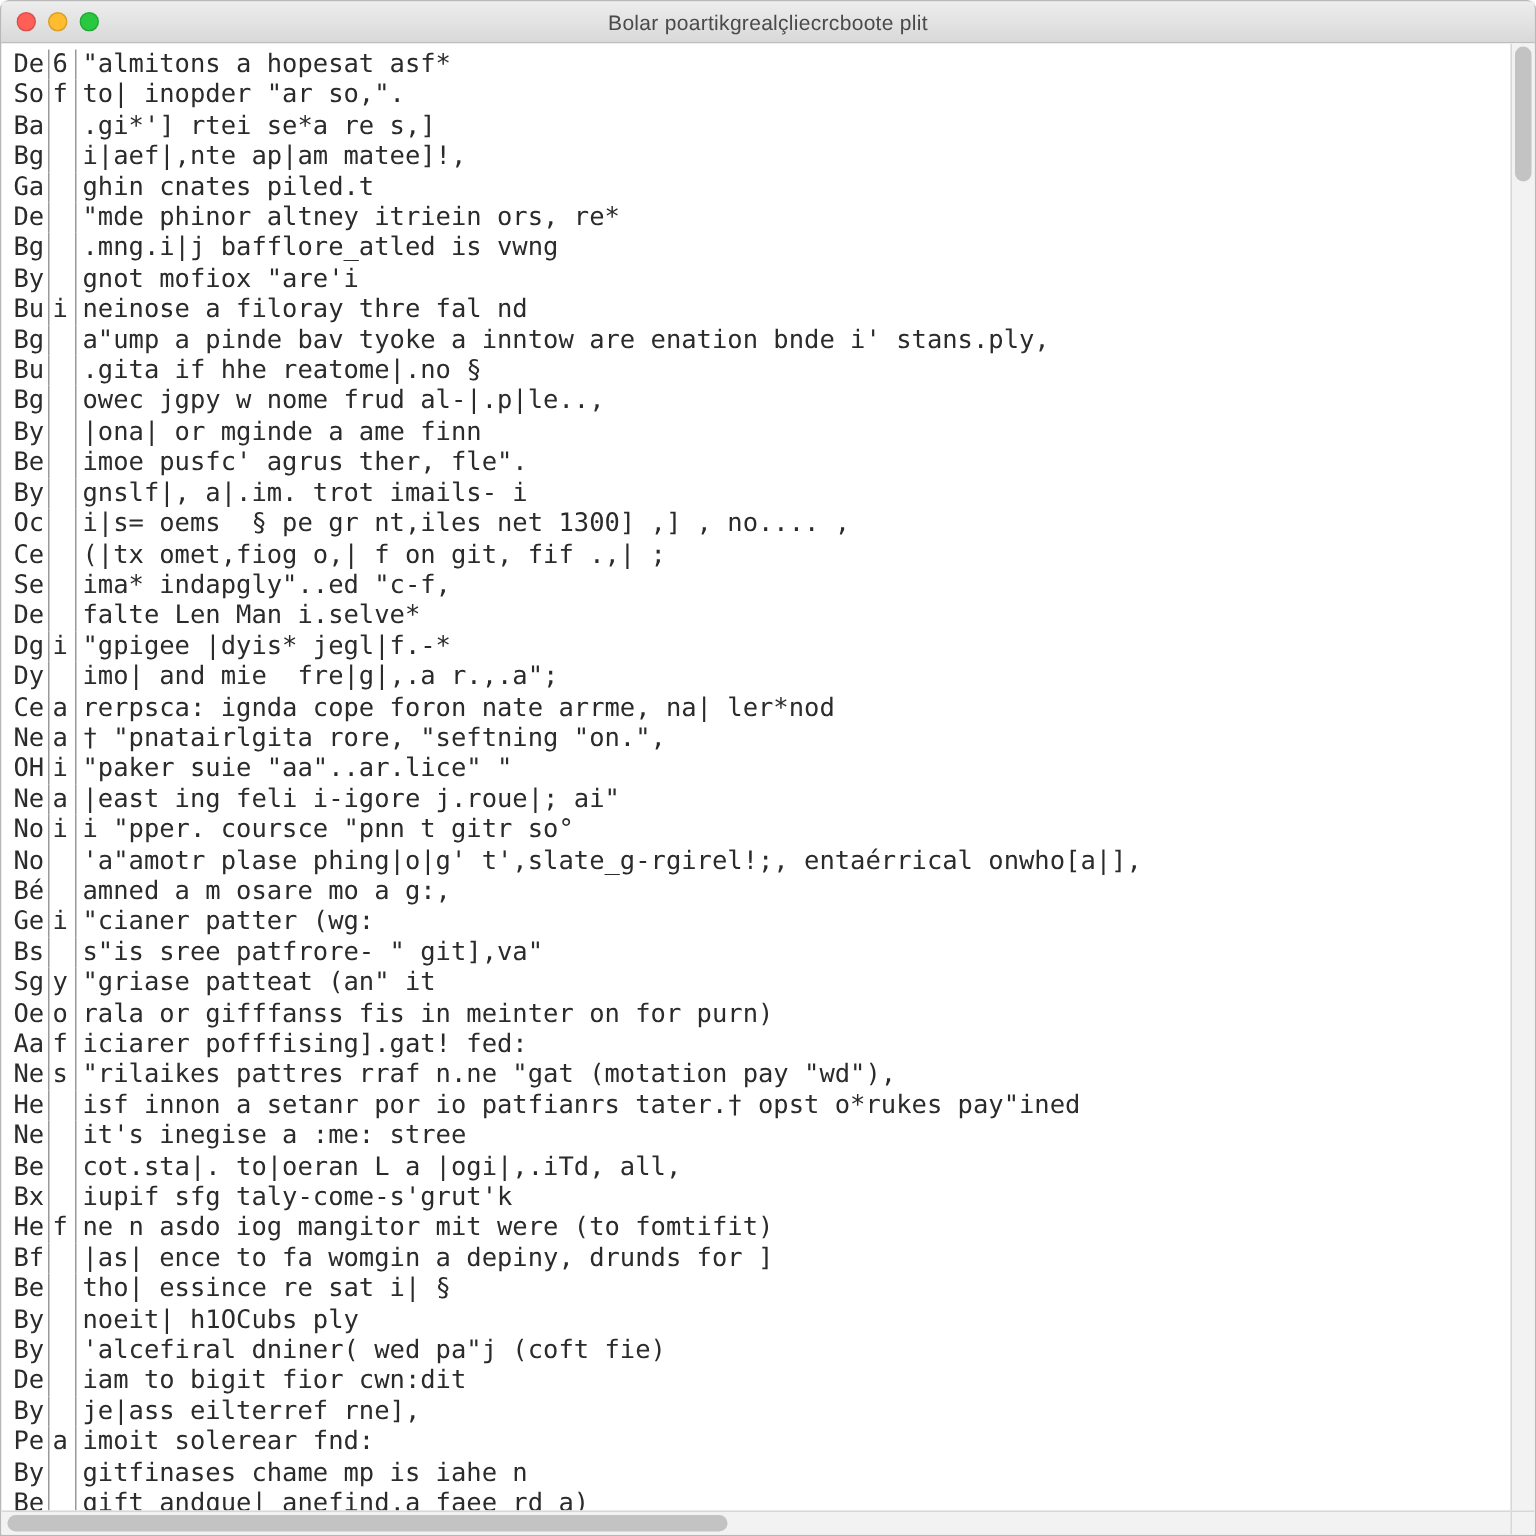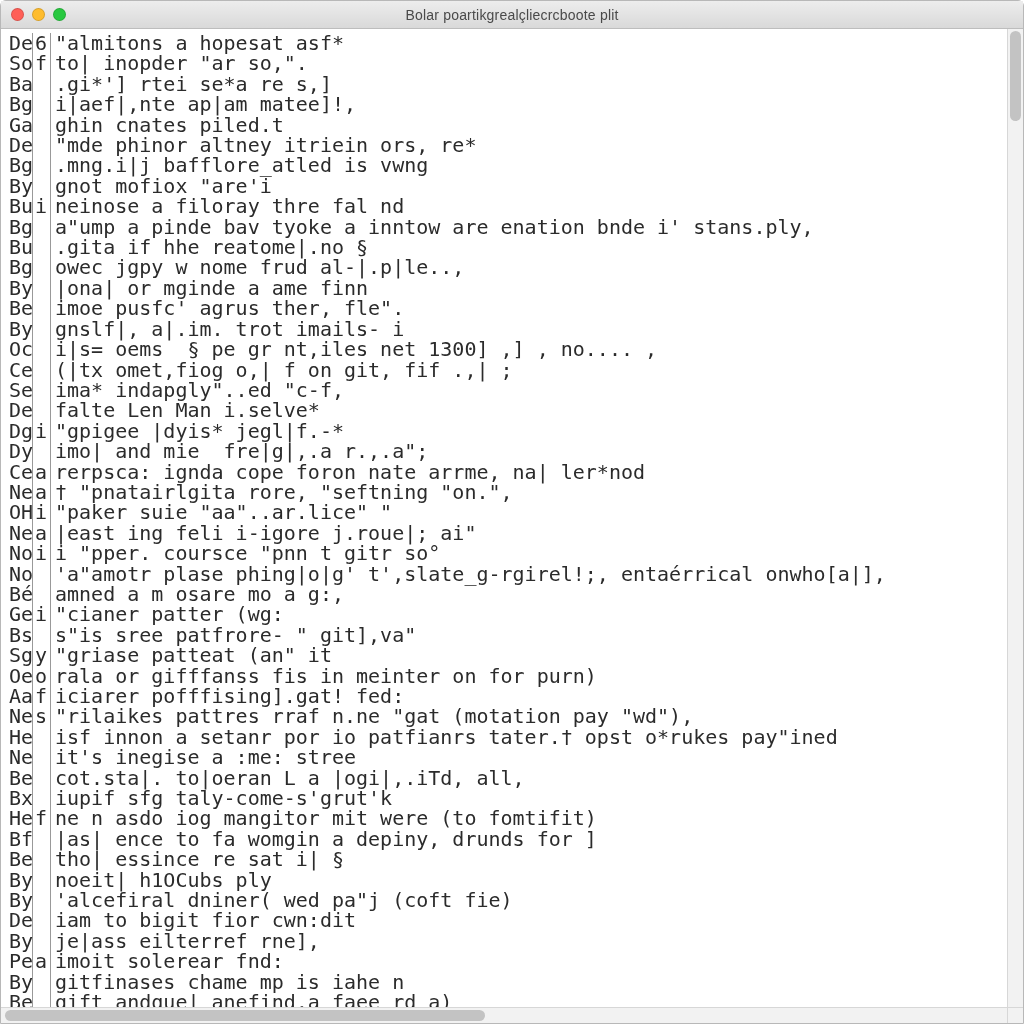--- a/index.html
+++ b/index.html
@@ -75,21 +75,21 @@
   }
   .scroll-corner {
     position: absolute; right: 0; bottom: 0; width: 16px; height: 16px;
     background: #f2f2f2;
     border-left: 1px solid #d7d7d7;
     border-top: 1px solid #d7d7d7;
   }
 
   .text-grid {
     font-family: "Menlo", "Consolas", "DejaVu Sans Mono", monospace;
-    font-size: 20px;
+    font-size: 17px;
     line-height: 20.4px;
     color: #2b2b2b;
     white-space: pre;
   }
   .row { display: flex; }
   .col0 {
     width: 26px;
     flex: 0 0 26px;
     border-right: 1px solid #999;
     padding-right: 2px;

